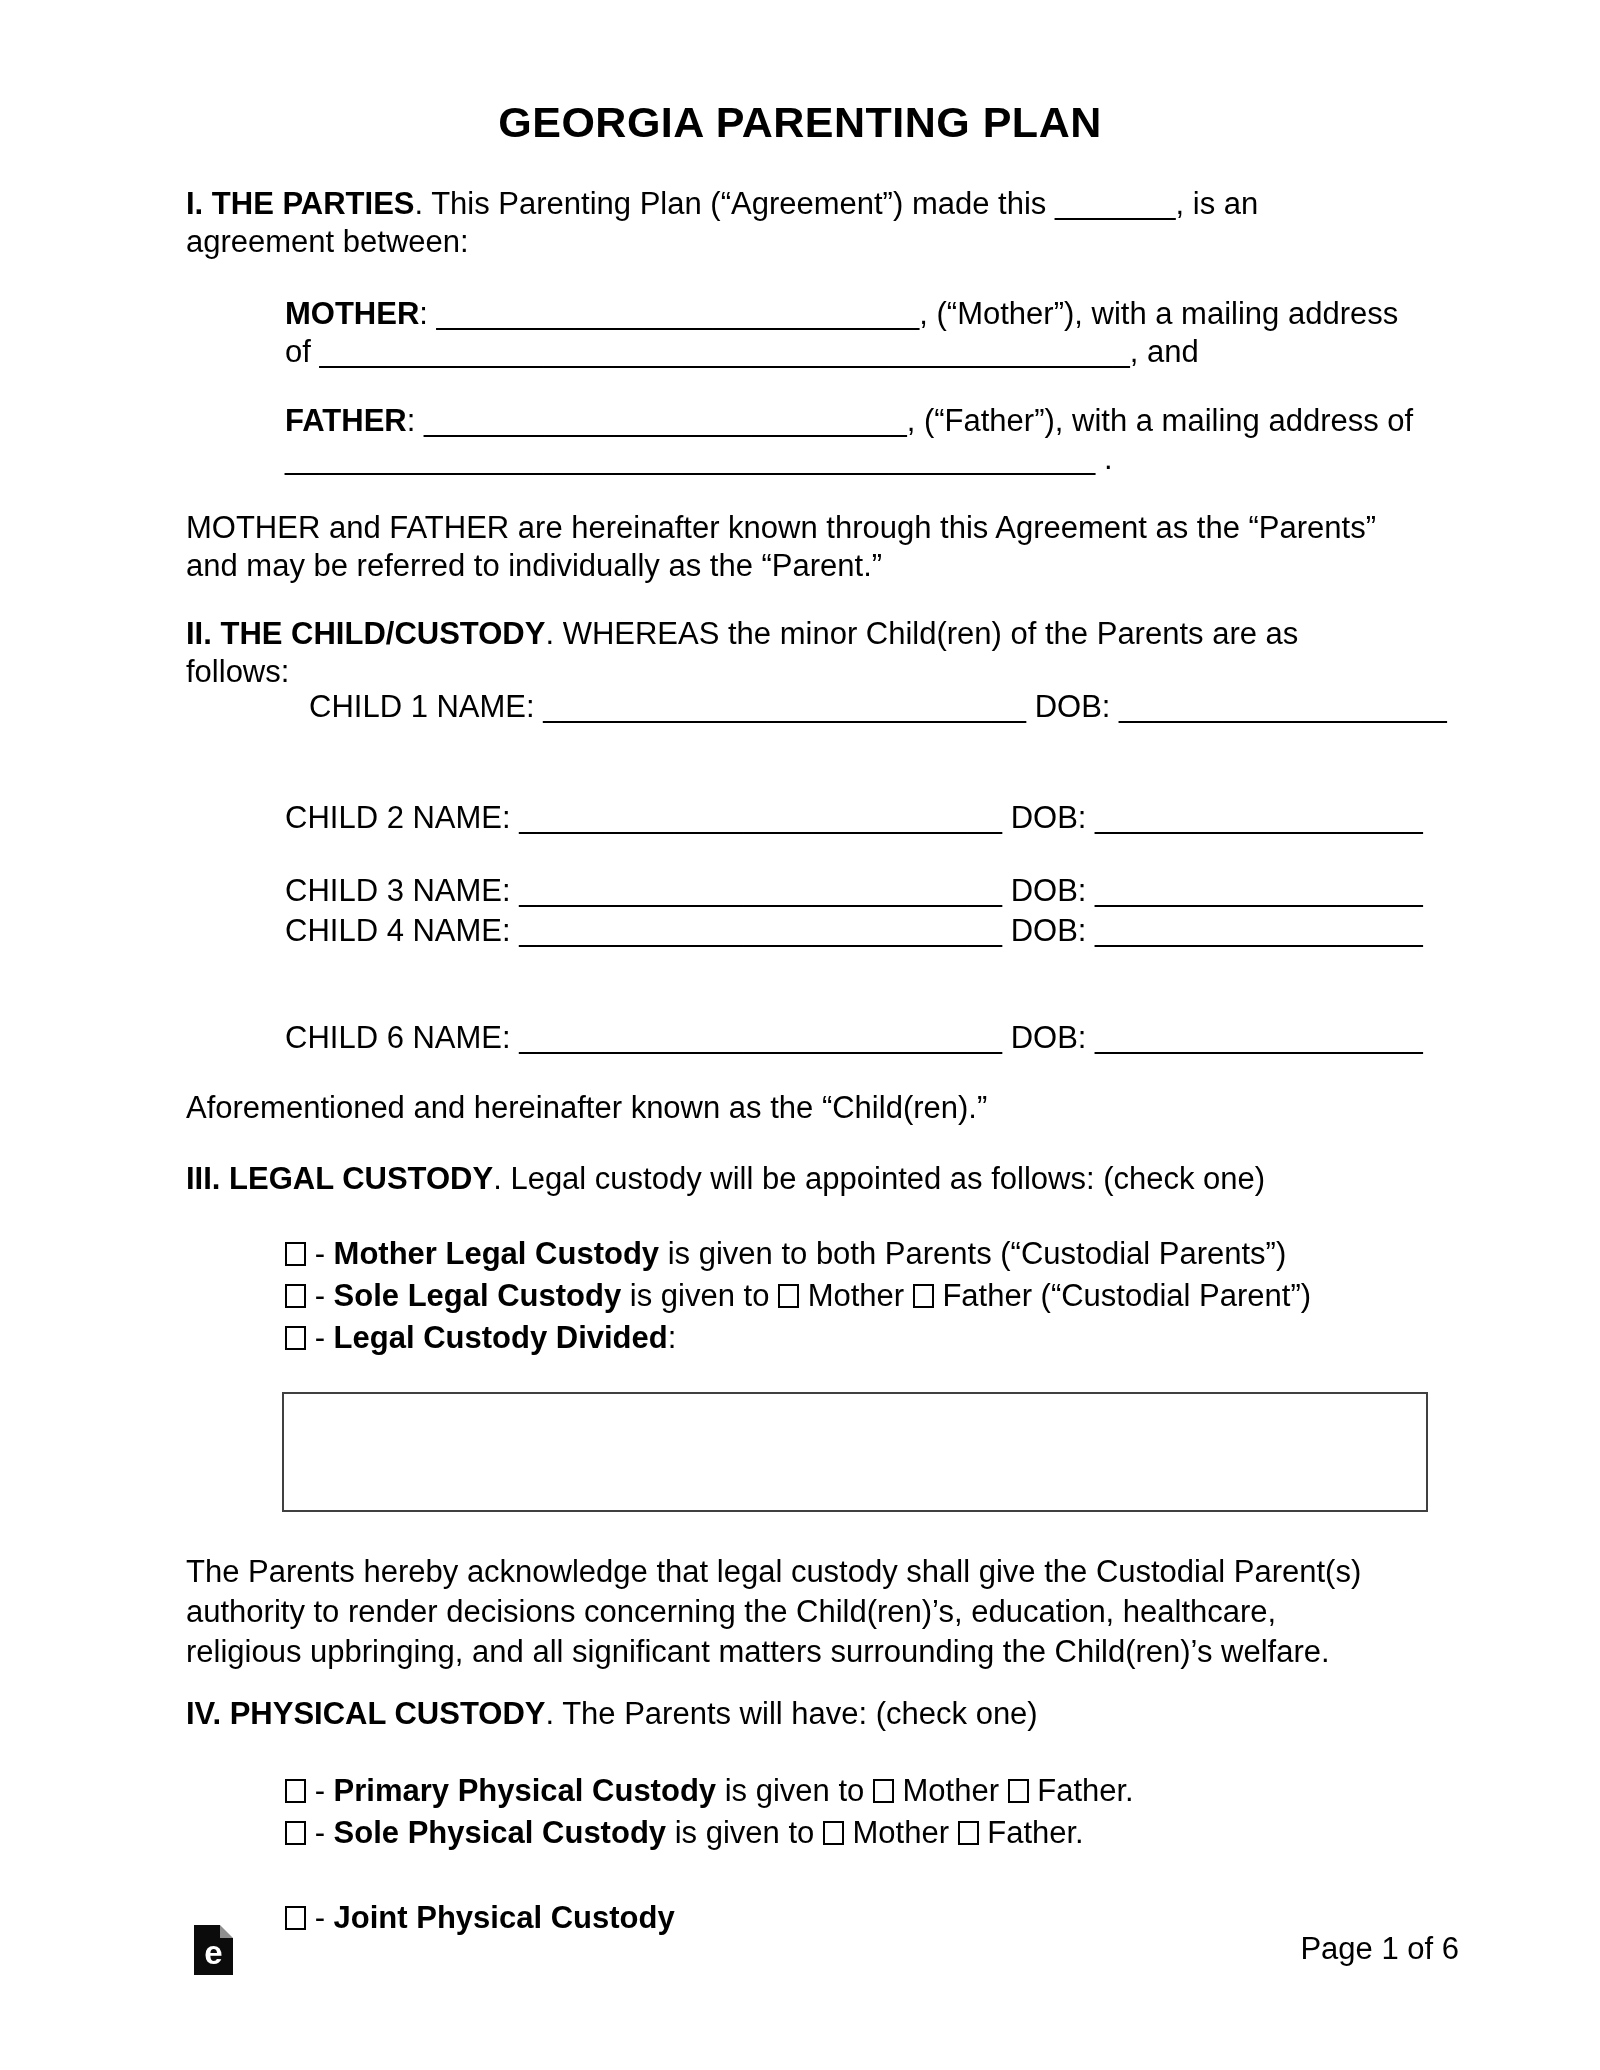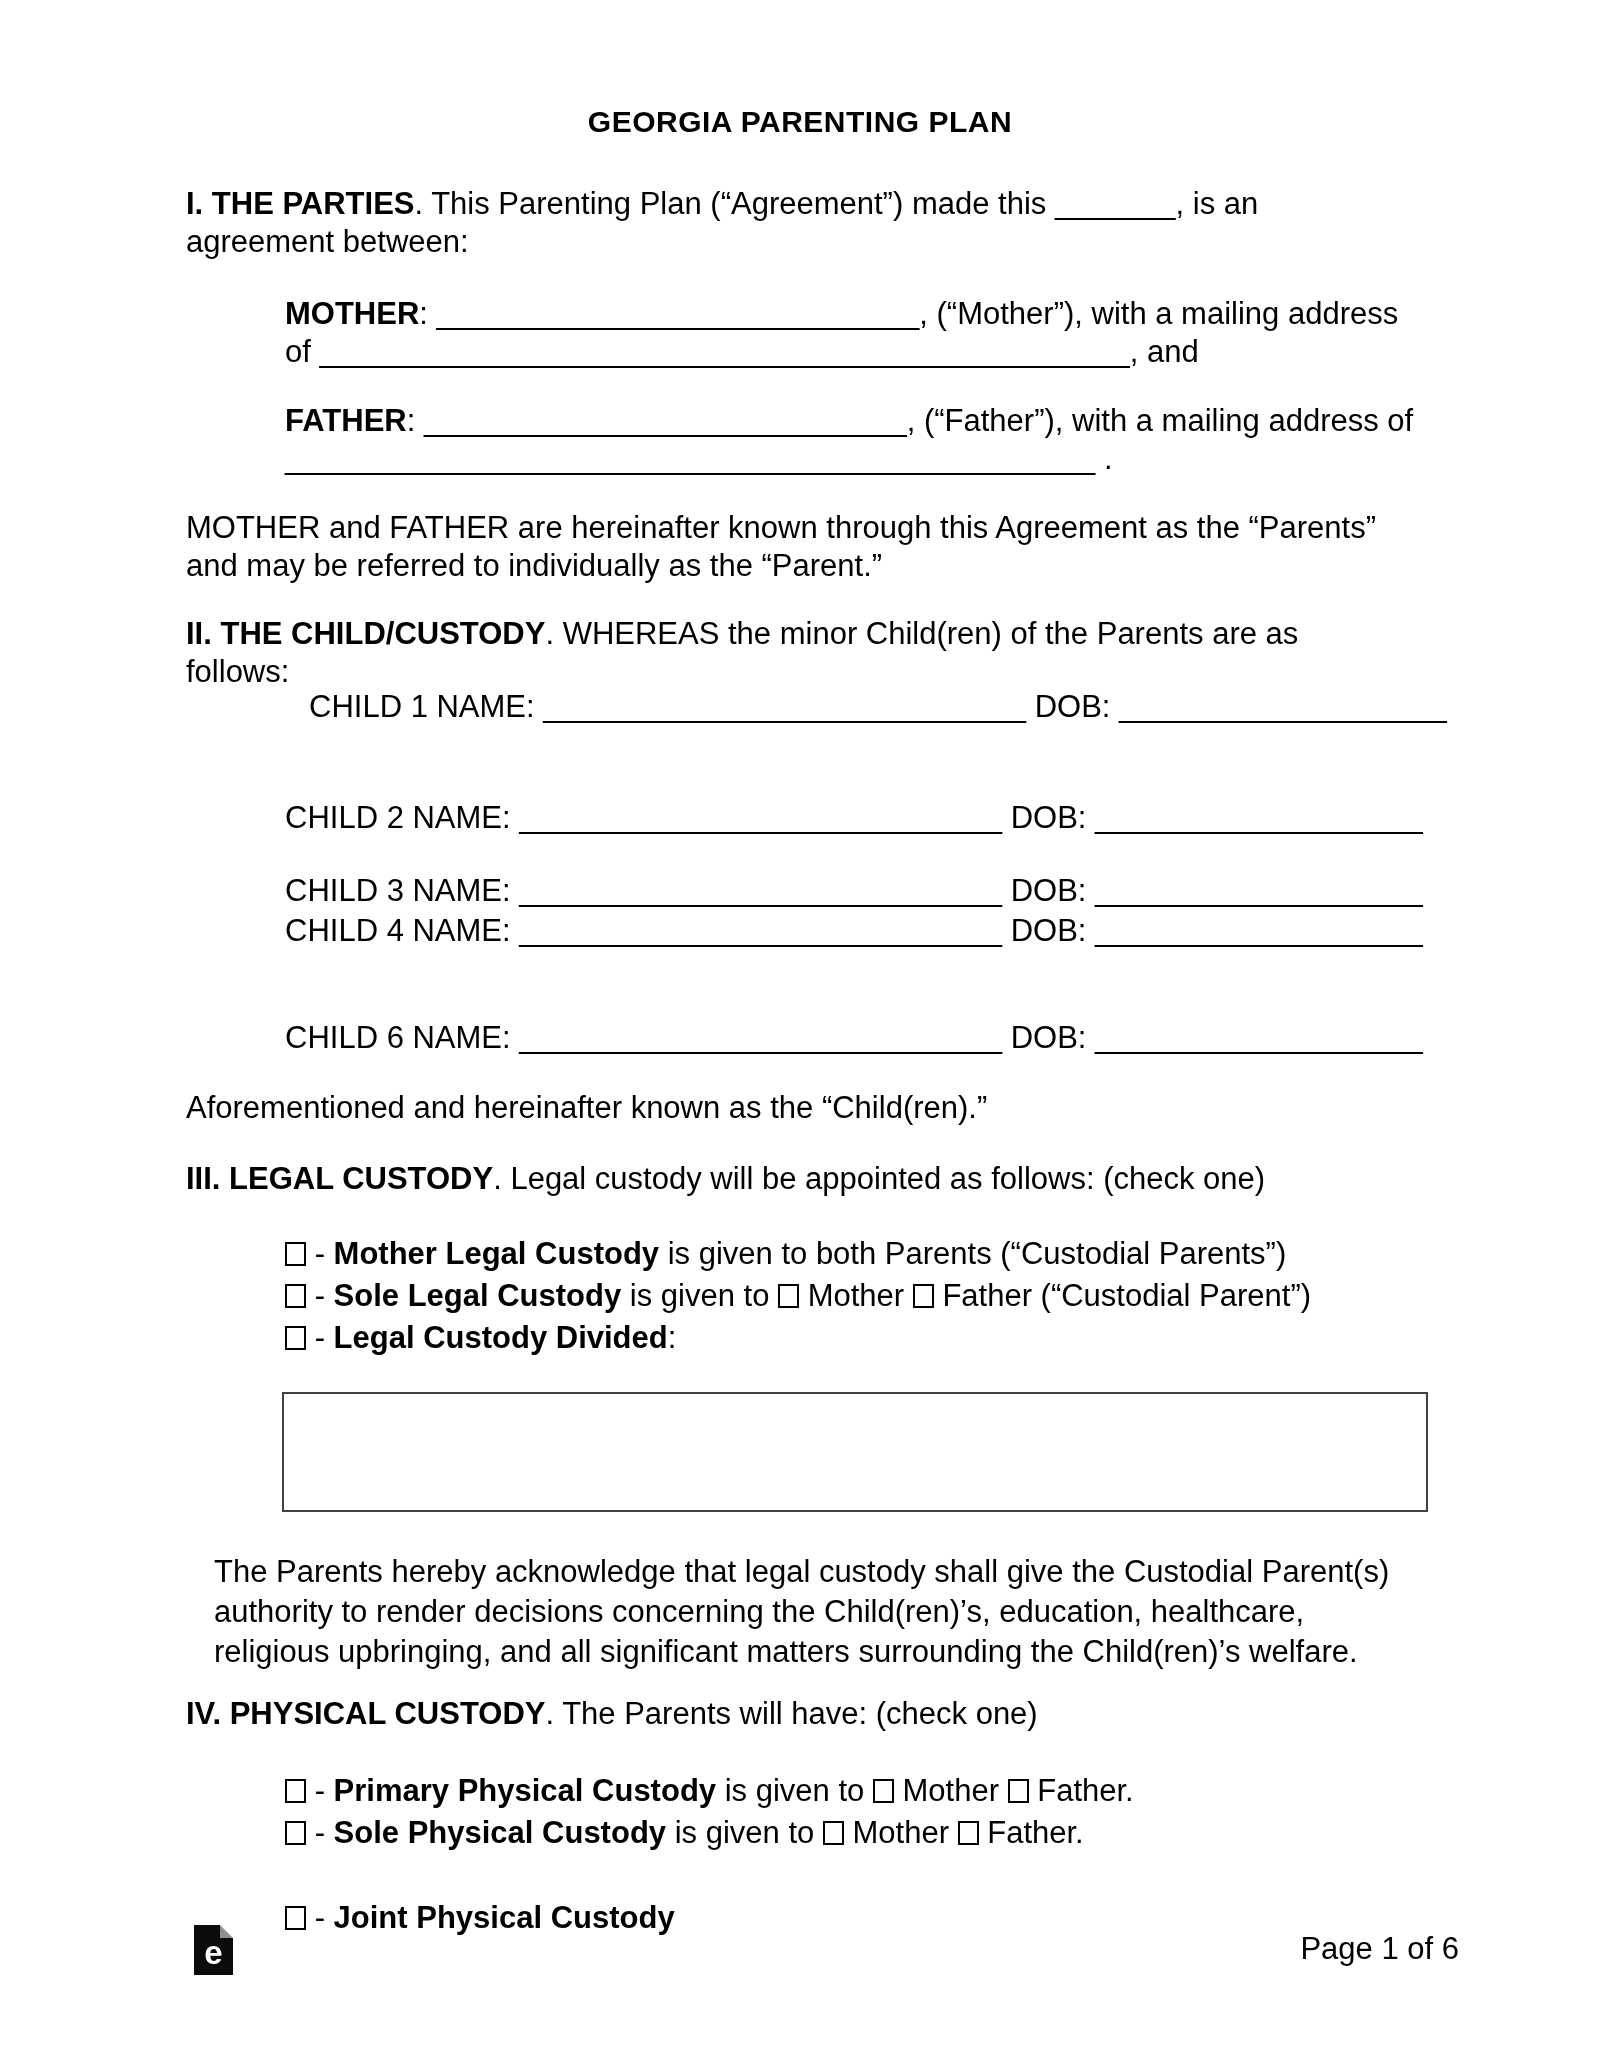--- a/index.html
+++ b/index.html
@@ -5,21 +5,21 @@
   html,body{margin:0;padding:0;background:#fff;}
   .page{
     position:relative;width:1600px;height:2070px;background:#ffffff;
     font-family:"Liberation Sans",sans-serif;font-size:31px;line-height:38px;color:#000;
     overflow:hidden;
   }
   .abs{position:absolute;}
   .b{font-weight:bold;}
   .title{
     top:96px;left:0;width:1600px;text-align:center;
-    font-size:30px;line-height:52px;font-weight:bold;letter-spacing:0.5px;
+    font-size:43px;line-height:52px;font-weight:bold;letter-spacing:0.5px;
   }
   .margin-block{left:186px;width:1276px;}
   .indent-block{left:285px;width:1180px;}
   .nowrap{white-space:nowrap;}
   .cb{
     display:inline-block;width:17px;height:20px;
     border:2px solid #000;background:#fff;vertical-align:middle;
     margin-bottom:4px;
   }
   .divided-box{
@@ -99,21 +99,21 @@
   </div>
   <div class="abs indent-block nowrap" style="top:1277px;">
     <span class="cb"></span> <span>- </span><span class="b">Sole Legal Custody</span><span> is given to </span><span class="cb"></span><span> Mother </span><span class="cb"></span><span> Father (“Custodial Parent”)</span>
   </div>
   <div class="abs indent-block nowrap" style="top:1319px;">
     <span class="cb"></span> <span>- </span><span class="b">Legal Custody Divided</span><span>:</span>
   </div>
 
   <div class="abs divided-box"></div>
 
-  <div class="abs margin-block ack" style="top:1552px;margin-left:28px;">
+  <div class="abs margin-block ack" style="top:1552px;">
     <span>The Parents hereby acknowledge that legal custody shall give the Custodial Parent(s)</span><br>
     <span>authority to render decisions concerning the Child(ren)’s, education, healthcare,</span><br>
     <span>religious upbringing, and all significant matters surrounding the Child(ren)’s welfare.</span>
   </div>
 
   <div class="abs margin-block" style="top:1695px;">
     <span class="b">IV. PHYSICAL CUSTODY</span><span>. The Parents will have: (check one)</span>
   </div>
 
   <div class="abs indent-block nowrap" style="top:1772px;">

